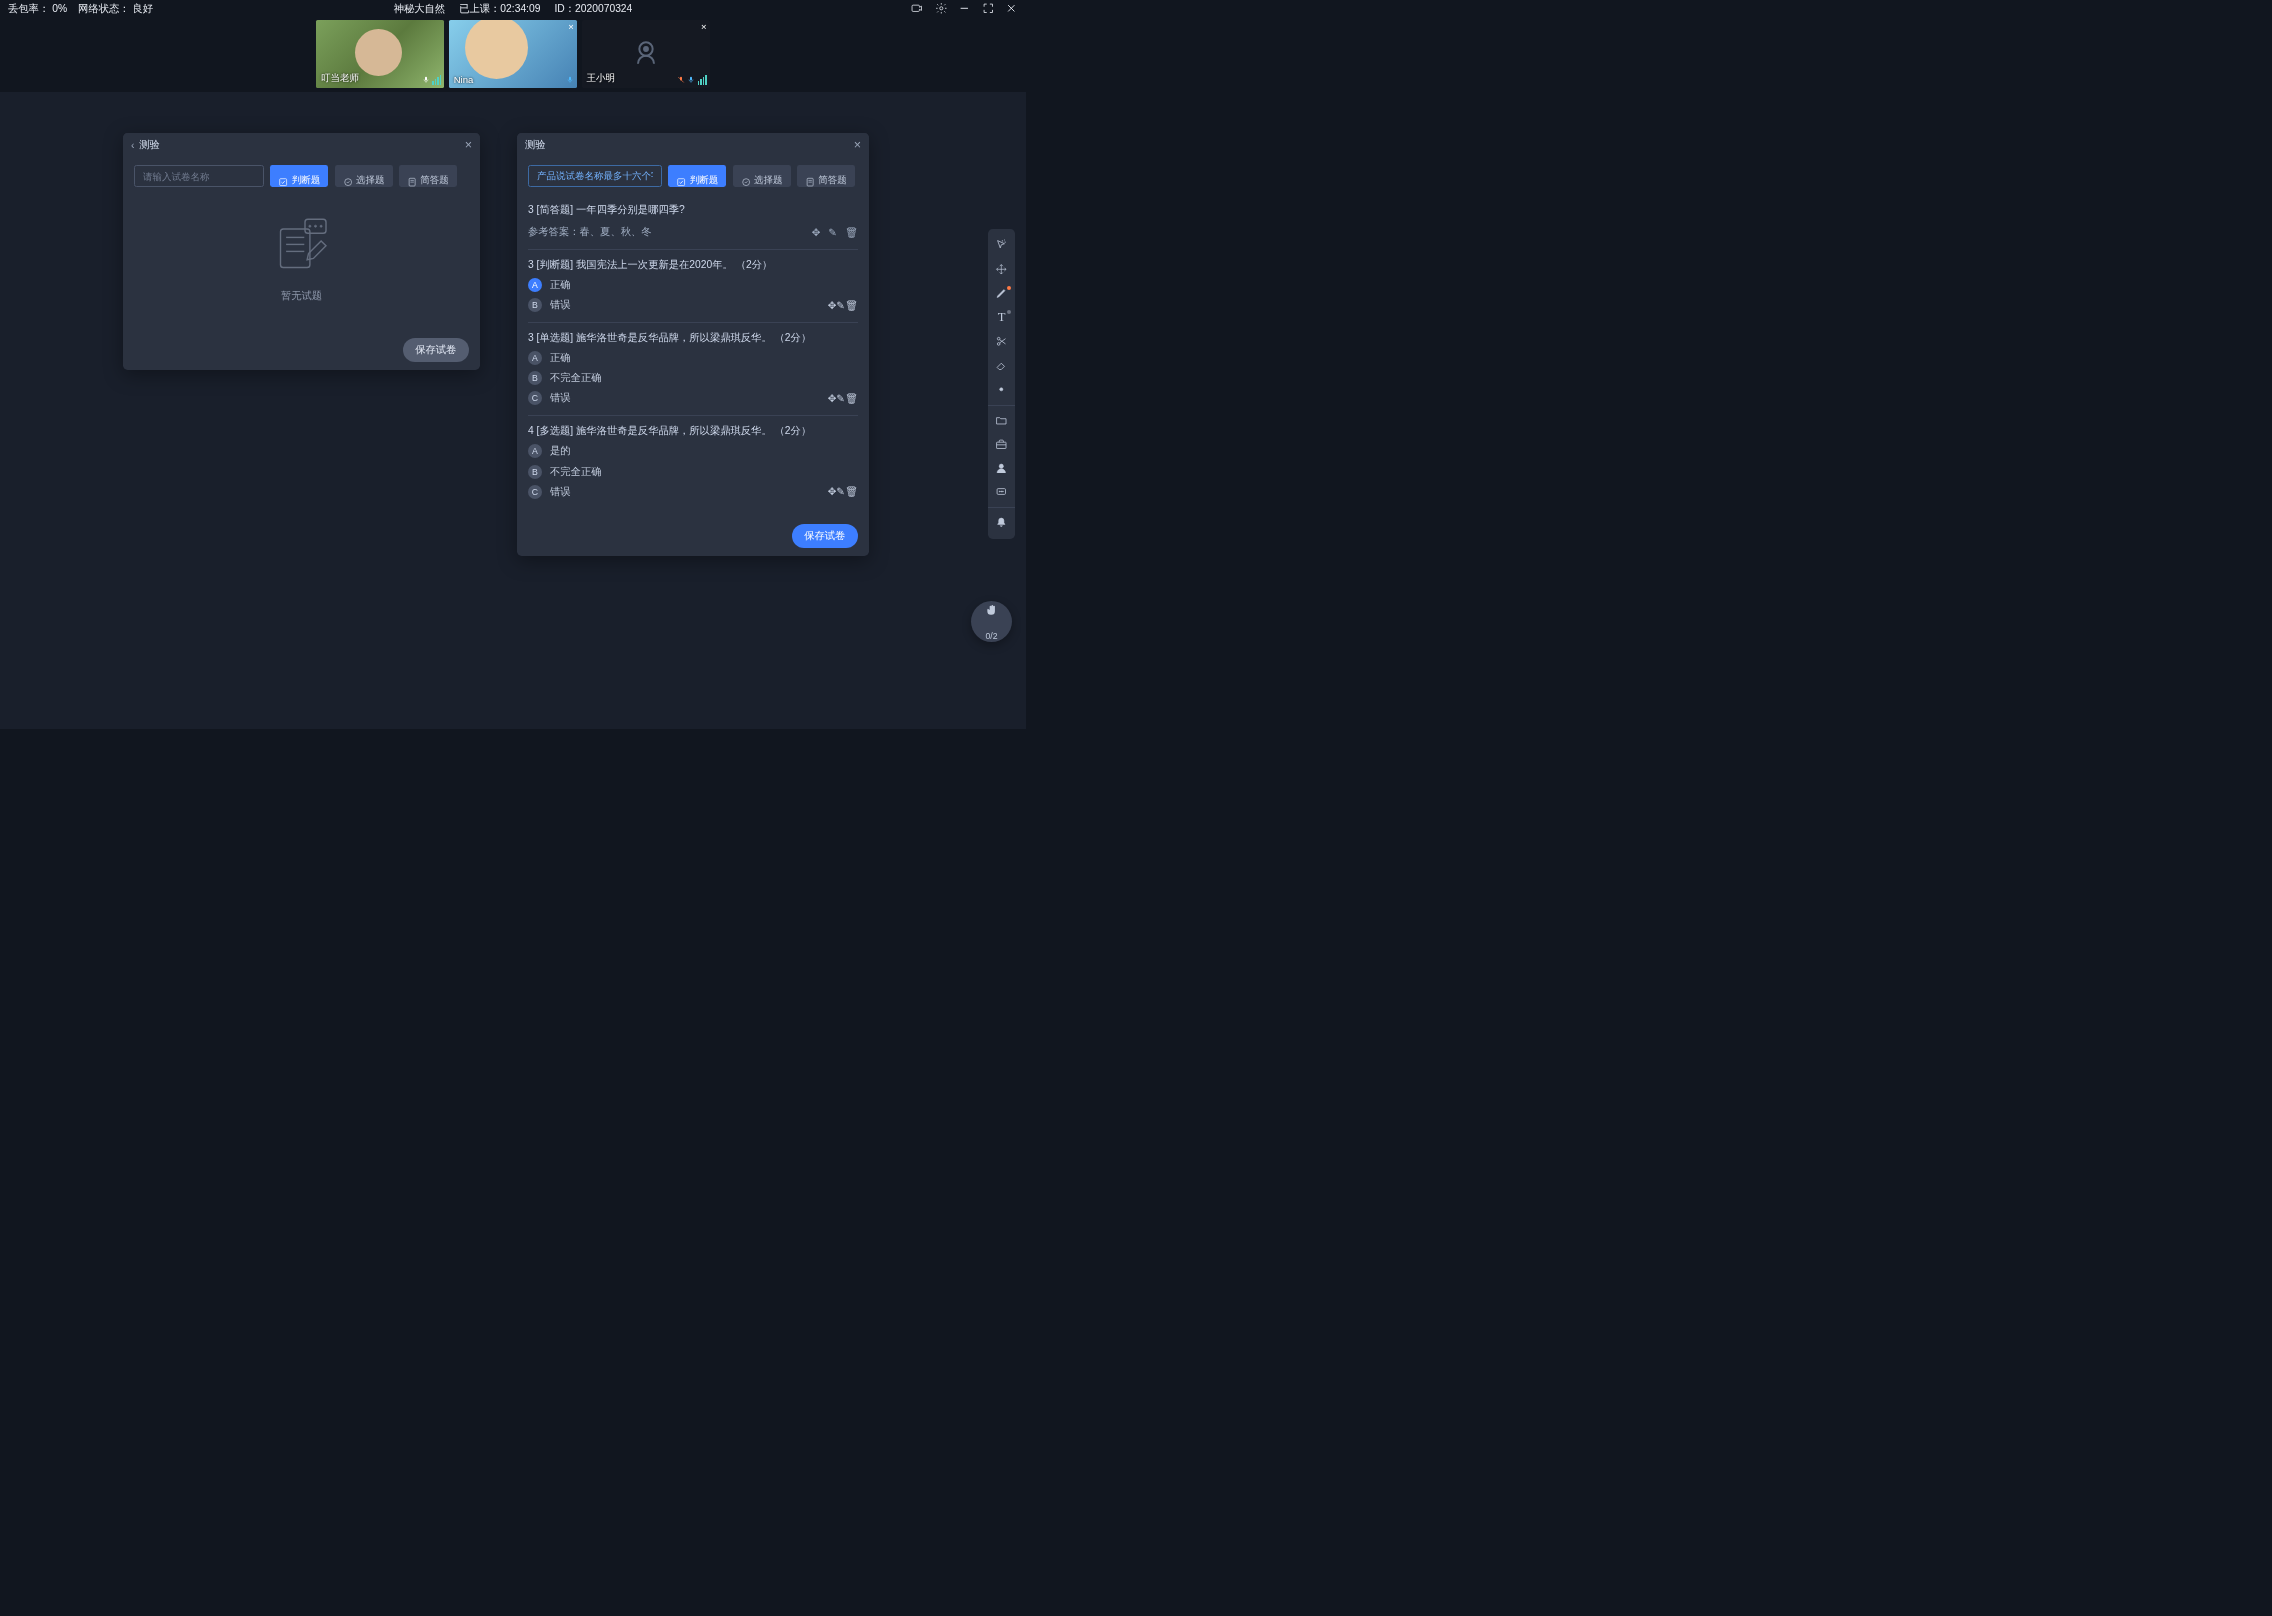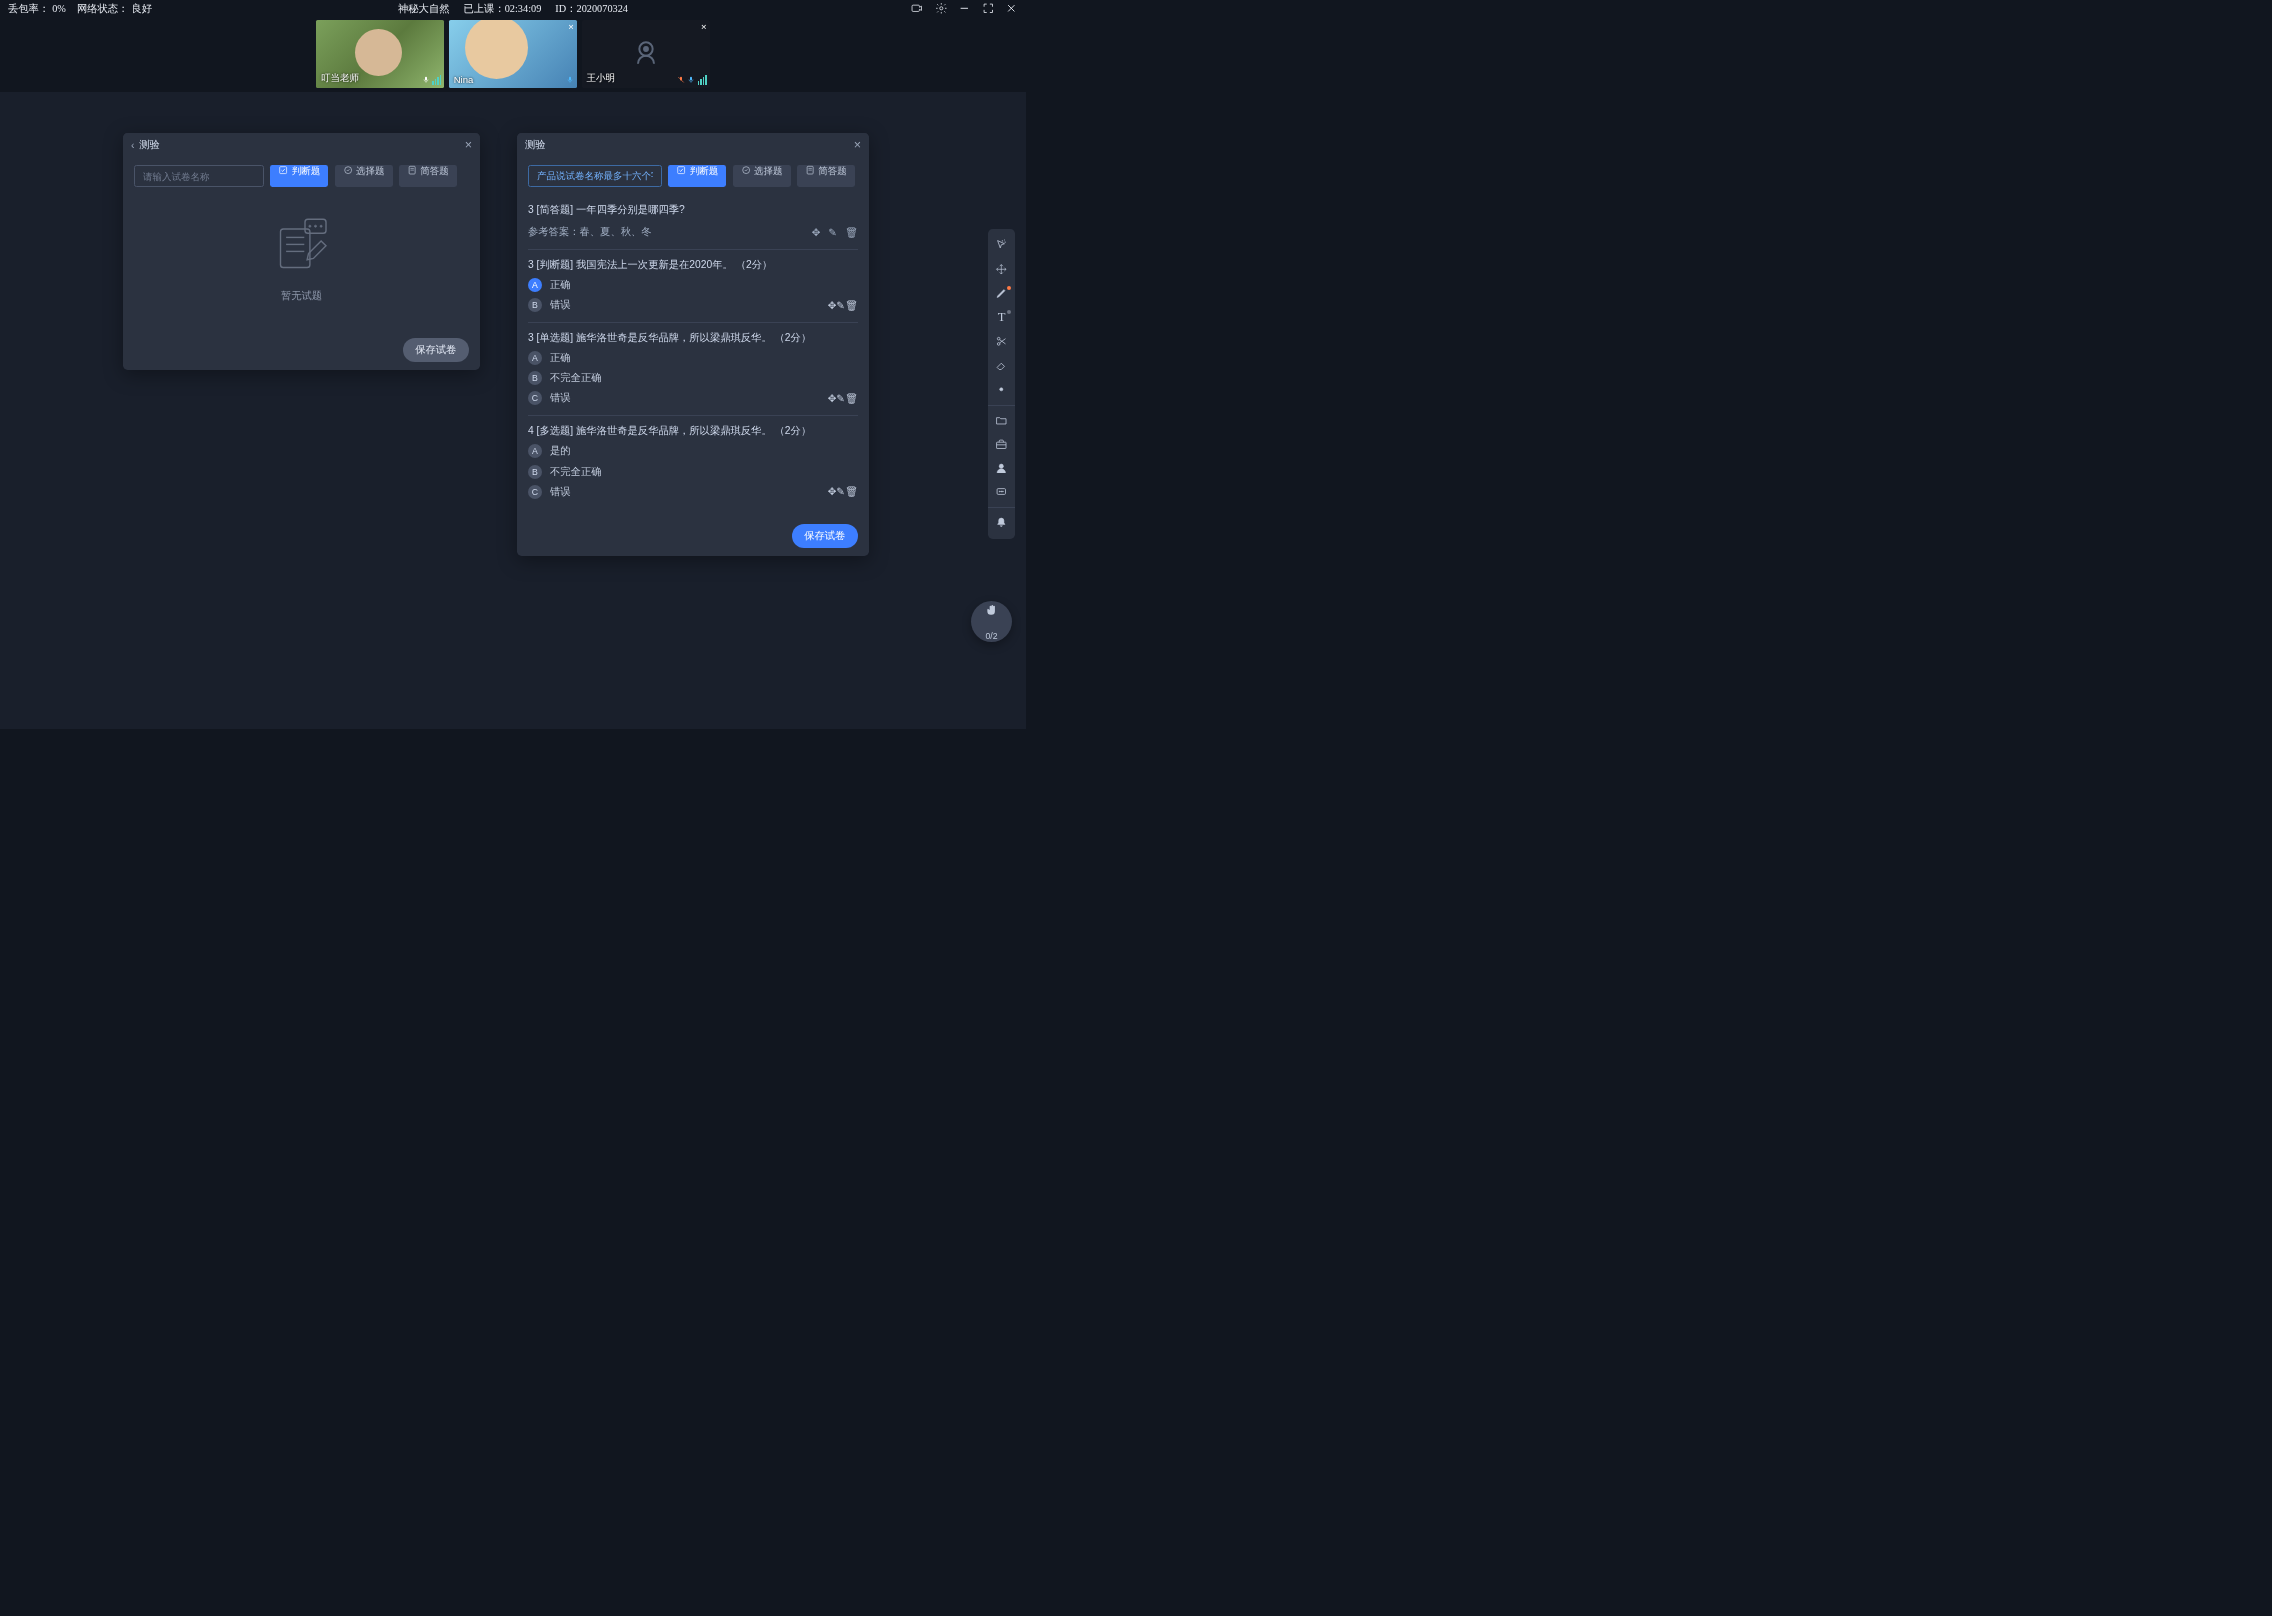--- a/index.html
+++ b/index.html
@@ -15,21 +15,20 @@
 }
 
 
 .topbar {
   height: 17.4px;
   display: flex;
   align-items: center;
   gap: 11px;
   padding: 0 8px;
   color: #e8ecf3;
-  font-family: Liberation Serif, serif;
 }
 .topbar .spacer { flex:1; }
 .topbar .center { position:absolute; left:50%; transform:translateX(-50%); display:flex; gap:14px; align-items:center;}
 .topbar .right { display:flex; gap:11px; align-items:center;}
 .topbar svg, .topbar .sysicon { width:12.6px; height:12.6px; fill:#c0cadb; cursor:pointer;}
 
 .videos {
   height: 74px;
   display:flex;
   justify-content:center;
@@ -97,21 +96,21 @@
   display:flex; gap:6.3px; align-items:center;
 }
 .input {
   height:22px; border:0.8px solid #4a5468; background:transparent; border-radius:2.4px;
   color:#d6dff0; padding:0 8px; font-size:9.5px; outline:none;
 }
 .input::placeholder { color:#707a8e; }
 .input.leftw { width:130px; }
 .input.rightw { width:134px; color:#74b3ff; border-color:#3d6aa3;}
 .btn-chip {
-  height:22px; padding:0 8px; border-radius:2.4px; display:inline-flex; align-items:flex-start; gap:3.2px;
+  height:22px; padding:0 8px; border-radius:2.4px; display:inline-flex; align-items:flex-end; gap:3.2px;
   background:#3a4254; color:#c0cadb; font-size:9.5px; cursor:pointer; border:none;
 }
 .btn-chip svg { width:10.3px; height:10.3px; fill:currentColor;}
 .btn-chip.primary { background:#3d7eff; color:#fff;}
 .btn-chip.ghost { background:#3a4254;}
 
 .panel-body { flex:1; overflow:auto; padding:0 11px 6.3px 11px;}
 .panel-body.center { display:flex; flex-direction:column; align-items:center; justify-content:center; gap:11px;}
 .empty-illus { width:71px; height:63px; opacity:.6;}
 .empty-illus svg { width:100%; height:100%; stroke:#8b95a8; fill:none;}

